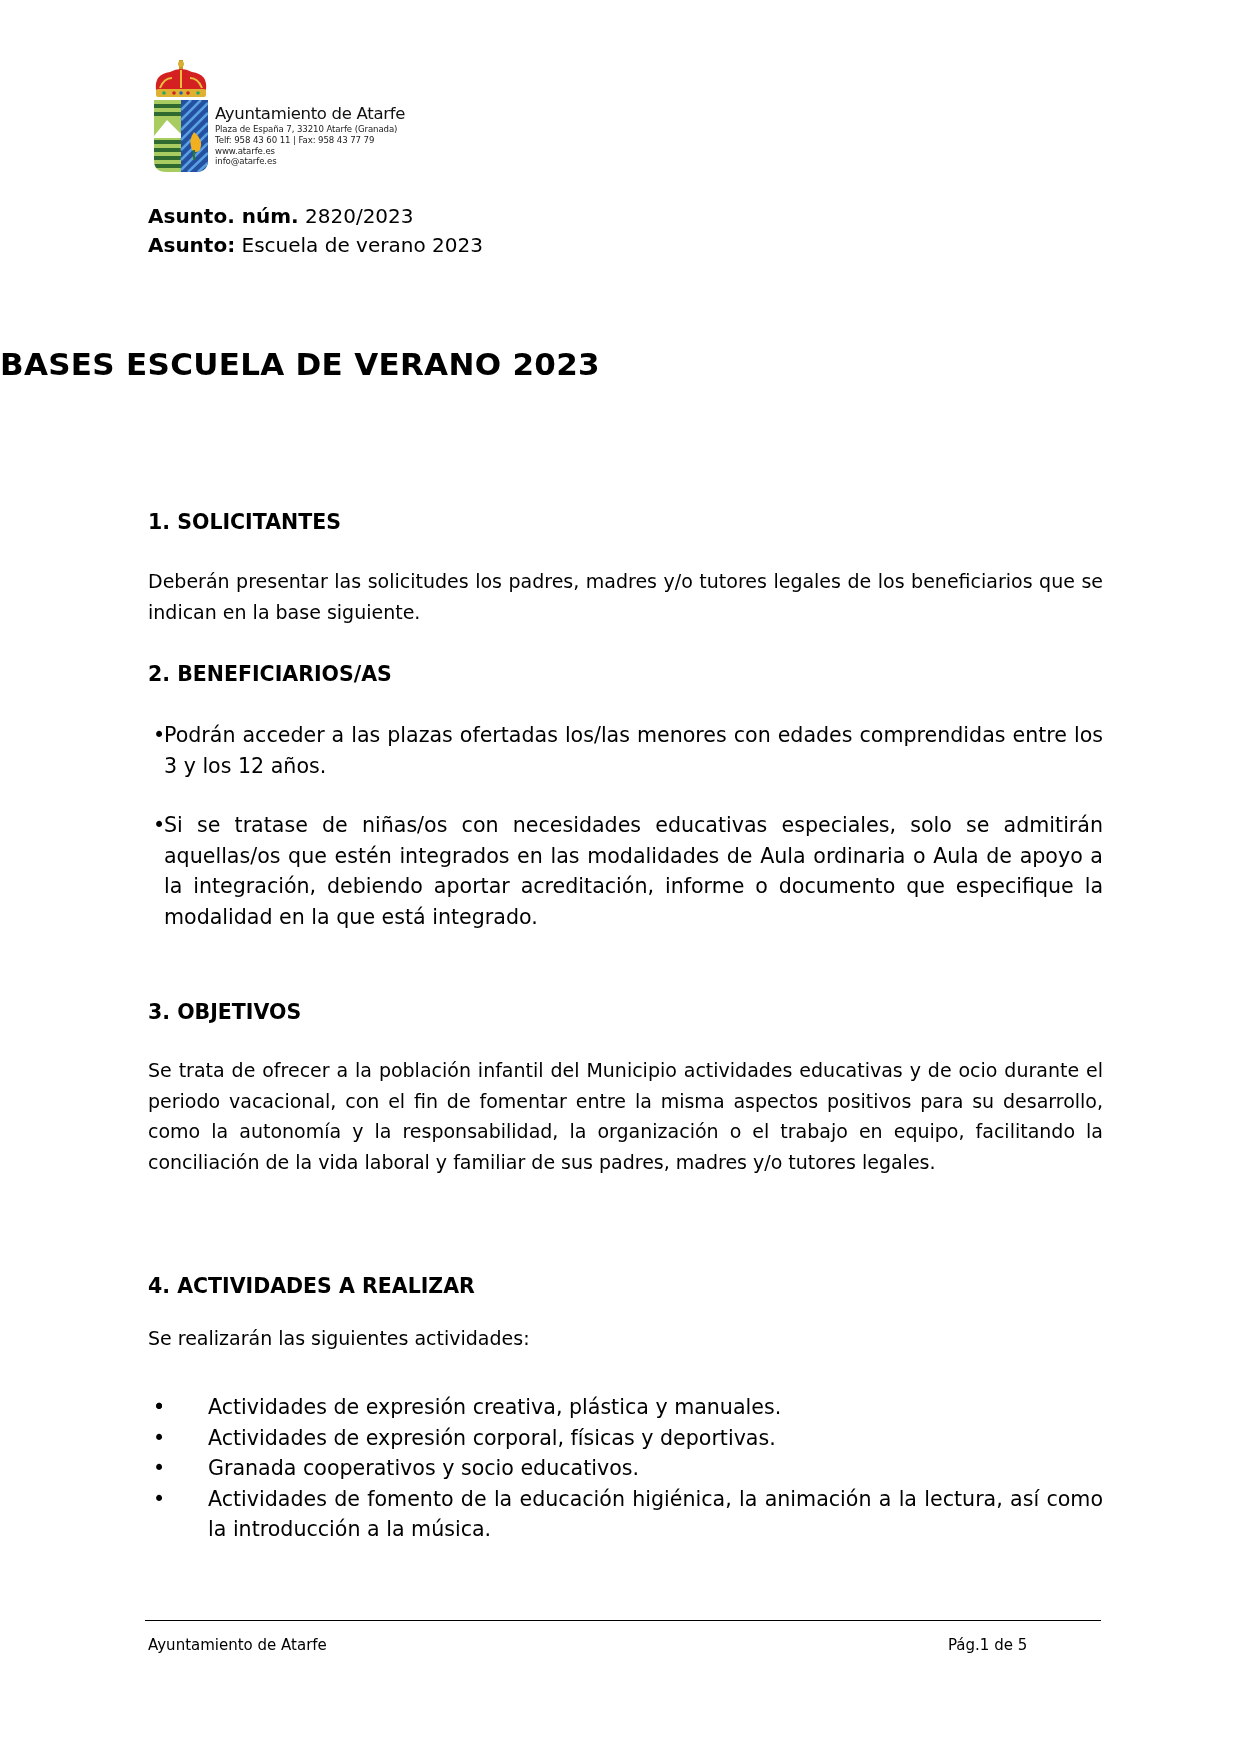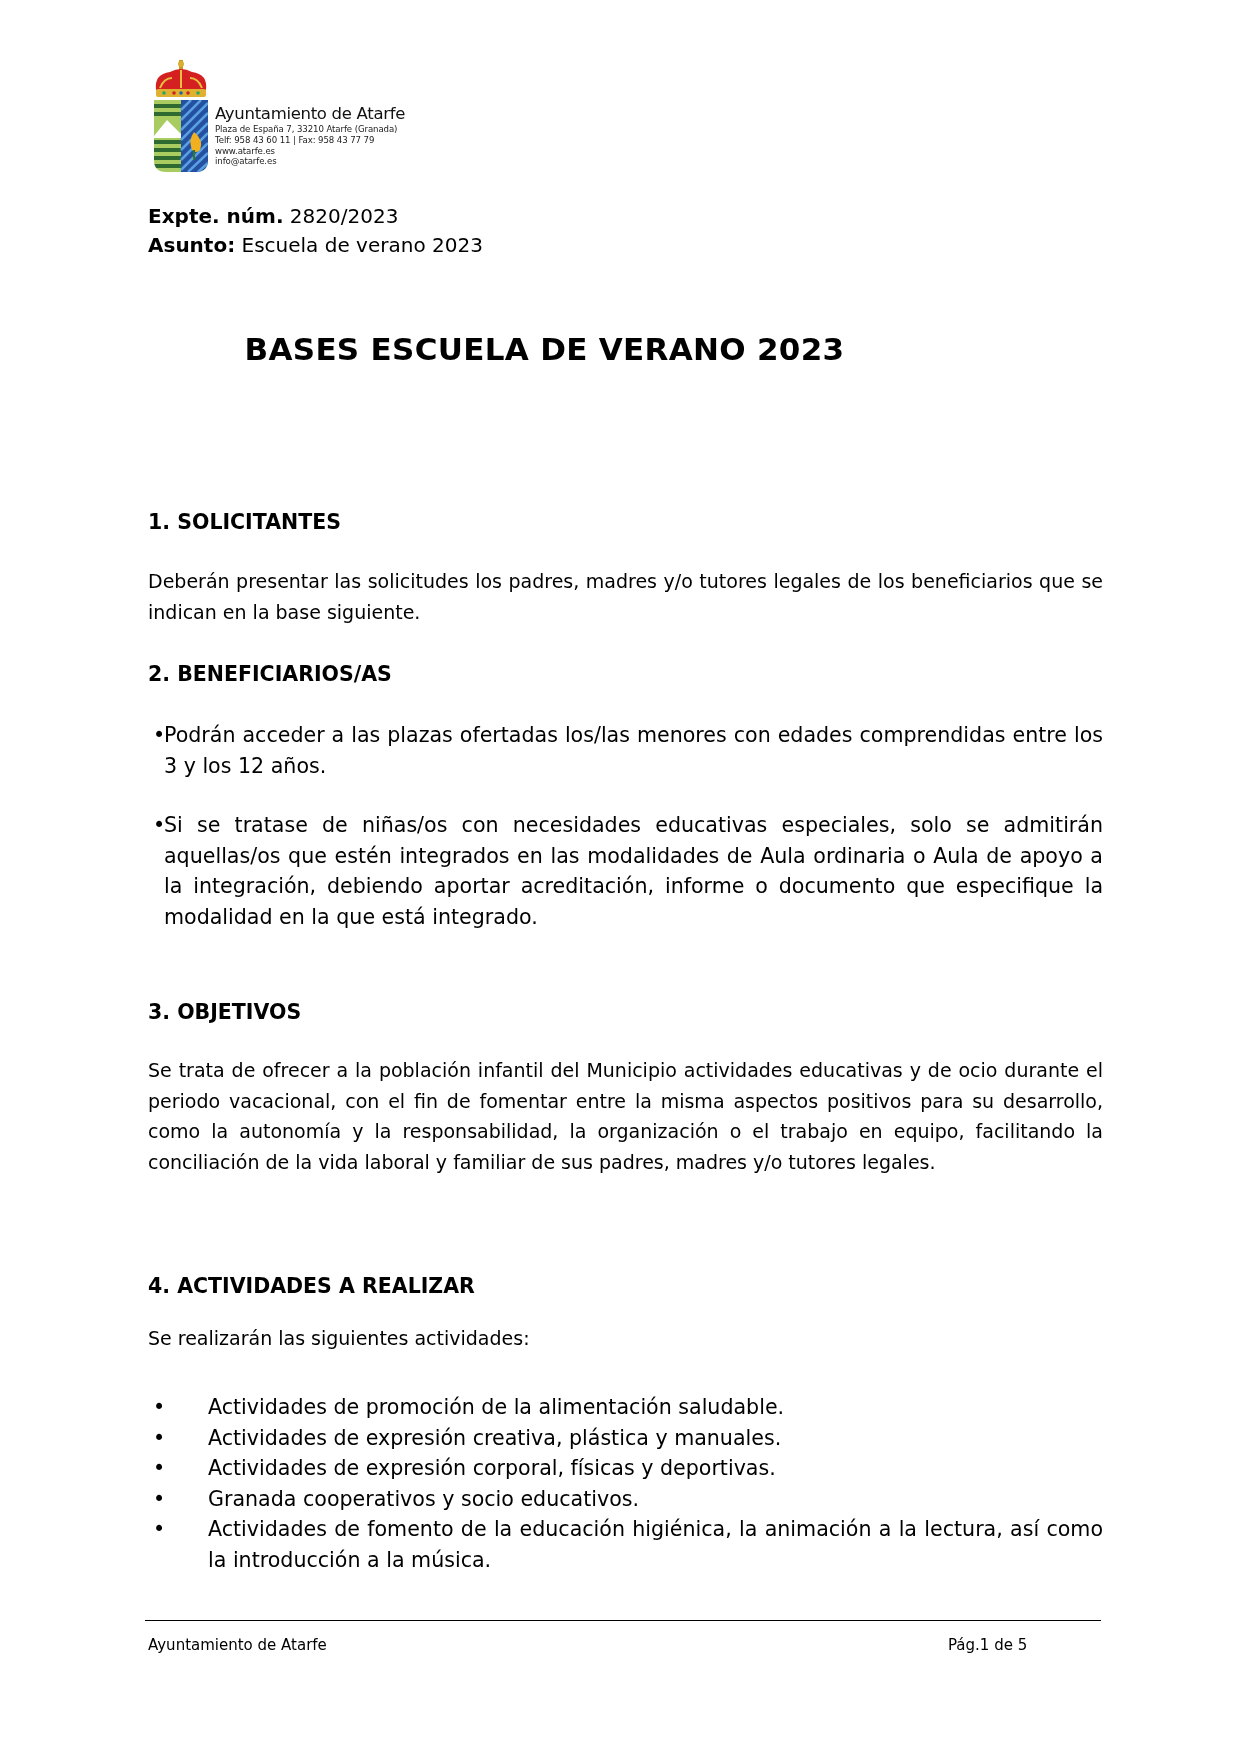--- a/index.html
+++ b/index.html
@@ -4,21 +4,21 @@
 <style>
   html, body { margin: 0; padding: 0; background: #ffffff; }
   body { width: 1241px; height: 1755px; position: relative; overflow: hidden;
          font-family: "DejaVu Sans", sans-serif; color: #000; }
   .abs { position: absolute; }
   .logo { left: 150px; top: 60px; width: 62px; height: 114px; }
   .org-name { left: 215px; top: 104px; font-size: 16.5px; letter-spacing: -0.3px; white-space: nowrap; color:#111; }
   .org-line { left: 215px; font-size: 8.6px; white-space: nowrap; color:#222; letter-spacing:-0.1px; }
   .meta { left: 148px; font-size: 20px; line-height: 29px; white-space: nowrap; }
   .meta b { font-weight: bold; }
-  .title { left: 0; width: 1089px; top: 331px; text-align: center; font-size: 31px; font-weight: bold; letter-spacing: 0.3px; }
+  .title { left: 0; width: 1089px; top: 346px; text-align: left; font-size: 31px; font-weight: bold; letter-spacing: 0.3px; }
   .h { left: 148px; font-size: 20.5px; font-weight: bold; white-space: nowrap; }
   .p { left: 148px; width: 955px; font-size: 19px; line-height: 30.7px; text-align: justify; text-align-last: left; }
   .bul { left: 148px; width: 955px; font-size: 20.6px; line-height: 30.7px; }
   .bul .dot { position: absolute; left: 5px; top: 0; }
   .bul .txt { margin-left: 16px; text-align: justify; text-align-last: left; display: block; }
   .list { left: 148px; width: 955px; font-size: 20.6px; line-height: 30.6px; margin:0; padding:0; list-style:none; }
   .list li { position: relative; padding-left: 60px; text-align: justify; text-align-last: left; }
   .list li .dot { position: absolute; left: 5px; top: 0; }
   .footer-rule { left: 145px; top: 1620px; width: 956px; height: 0; border-top: 1.5px solid #000; }
   .footer-left { left: 148px; top: 1636px; font-size: 15px; white-space: nowrap; }
@@ -60,21 +60,21 @@
     </g>
   </svg>
 </div>
 <div class="abs org-name">Ayuntamiento de Atarfe</div>
 <div class="abs org-line" style="top:124px">Plaza de España 7, 33210 Atarfe (Granada)</div>
 <div class="abs org-line" style="top:135px">Telf: 958 43 60 11 | Fax: 958 43 77 79</div>
 <div class="abs org-line" style="top:146px">www.atarfe.es</div>
 <div class="abs org-line" style="top:156px">info@atarfe.es</div>
 
 <div class="abs meta" style="top:202px">
-  <b>Expte. núm.</b>
+  <b>Asunto. núm.</b>
   <span>2820/2023</span>
 </div>
 <div class="abs meta" style="top:231px">
   <b>Asunto:</b>
   <span>Escuela de verano 2023</span>
 </div>
 
 <div class="abs title">BASES ESCUELA DE VERANO 2023</div>
 
 <div class="abs h" style="top:510px">1. SOLICITANTES</div>
@@ -89,21 +89,21 @@
   <span class="dot">•</span>
   <span class="txt">Si se tratase de niñas/os con necesidades educativas especiales, solo se admitirán aquellas/os que estén integrados en las modalidades de Aula ordinaria o Aula de apoyo a la integración, debiendo aportar acreditación, informe o documento que especifique la modalidad en la que está integrado.</span>
 </div>
 
 <div class="abs h" style="top:1000px">3. OBJETIVOS</div>
 <div class="abs p" style="top:1055px">Se trata de ofrecer a la población infantil del Municipio actividades educativas y de ocio durante el periodo vacacional, con el fin de fomentar entre la misma aspectos positivos para su desarrollo, como la autonomía y la responsabilidad, la organización o el trabajo en equipo, facilitando la conciliación de la vida laboral y familiar de sus padres, madres y/o tutores legales.</div>
 
 <div class="abs h" style="top:1274px">4. ACTIVIDADES A REALIZAR</div>
 <div class="abs p" style="top:1323px">Se realizarán las siguientes actividades:</div>
 <ul class="abs list" style="top:1392px">
-  <li><span class="dot">•</span><span>Actividades de promoción de la alimentación saludable.</span></li>
+  <li><span class="dot">•</span></li>
   <li><span class="dot">•</span><span>Actividades de expresión creativa, plástica y manuales.</span></li>
   <li><span class="dot">•</span><span>Actividades de expresión corporal, físicas y deportivas.</span></li>
   <li><span class="dot">•</span><span>Granada cooperativos y socio educativos.</span></li>
   <li><span class="dot">•</span><span>Actividades de fomento de la educación higiénica, la animación a la lectura, así como la introducción a la música.</span></li>
 </ul>
 
 <div class="abs footer-rule"></div>
 <div class="abs footer-left">Ayuntamiento de Atarfe</div>
 <div class="abs footer-right">Pág.1 de 5</div>
 

